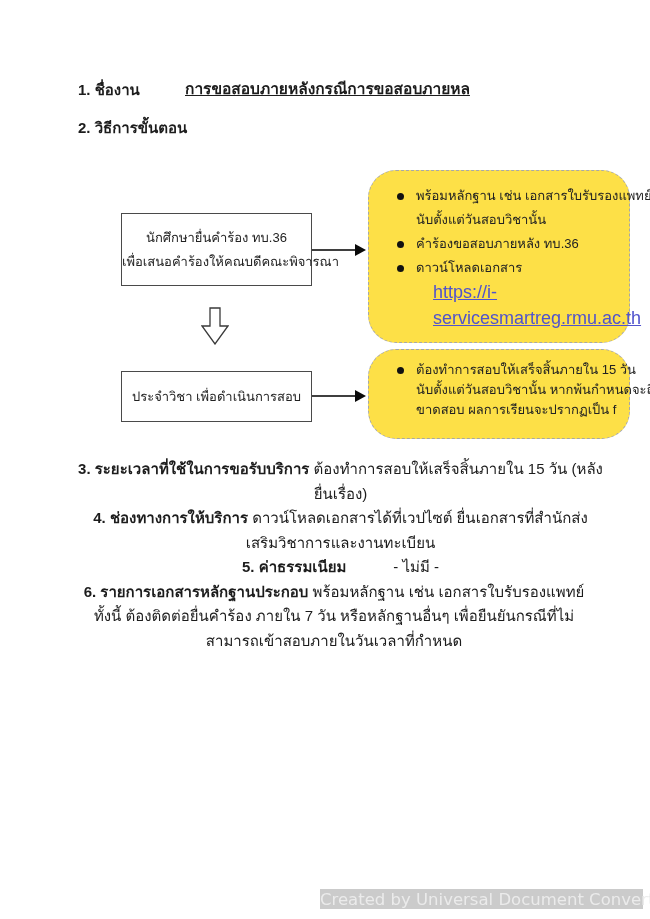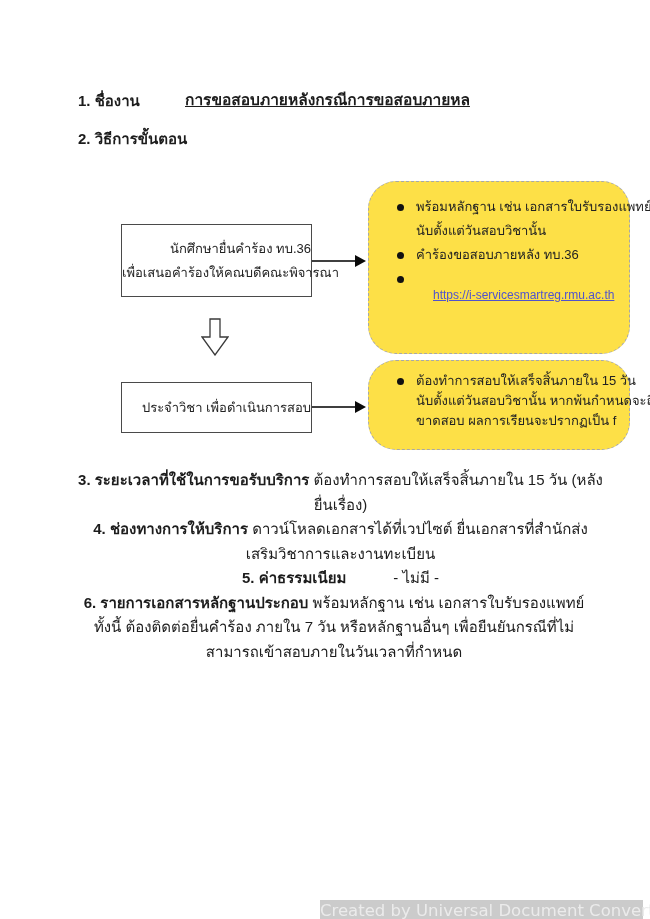--- a/index.html
+++ b/index.html
@@ -4,35 +4,34 @@
 <style>
   * { margin: 0; padding: 0; box-sizing: border-box; }
   html, body { background: #ffffff; }
   body { font-family: "Liberation Sans", sans-serif; color: #1c1c1c; }
   .page {
     position: relative;
     width: 650px;
     height: 909px;
     background: #ffffff;
     overflow: hidden;
-    margin-top: 11px;
   }
   .abs { position: absolute; }
   .bold { font-weight: bold; }
   .hline { font-size: 15px; line-height: 20px; color: #1c1c1c; }
   .doc-title {
     font-weight: bold;
     text-decoration: underline;
     font-size: 15.5px;
   }
   
   .step-box {
     border: 1.4px solid #4a4a4a;
     background: #ffffff;
-    text-align: right;
+    text-align: center;
     font-size: 13px;
     color: #222222;
     display: flex;
     flex-direction: column;
     justify-content: center;
   }
   .step-box .line { line-height: 24px; white-space: nowrap; }
   
   .callout {
     border: 1.4px dashed #a8a8a8;
@@ -46,21 +45,21 @@
   .bullet-dot {
     width: 7px; height: 7px;
     background: #111111;
     border-radius: 50%;
     margin: 9px 12px 0 10px;
     flex: 0 0 7px;
   }
   .bullet-text .bl { line-height: 24px; white-space: nowrap; }
   .bullet-text-tight .bl { line-height: 20px; white-space: nowrap; }
   .link-line { margin-left: 46px; line-height: 24px; }
-  a.doc-link { color: #5053cd; text-decoration: underline; font-size: 12px; }
+  a.doc-link { color: #5053cd; text-decoration: underline; font-size: 18px; }
   
   .h-arrow-line { height: 2px; background: #3f3f3f; }
   .h-arrow-head {
     width: 0; height: 0;
     border-top: 6px solid transparent;
     border-bottom: 6px solid transparent;
     border-left: 11px solid #0a0a0a;
   }
   
   .details { font-size: 15px; color: #1c1c1c; text-align: center; }
@@ -105,20 +104,23 @@
       </div>
     </div>
     <div class="bullet-row">
       <span class="bullet-dot"></span>
       <div class="bullet-text">
         <div class="bl">คำร้องขอสอบภายหลัง ทบ.36</div>
       </div>
     </div>
     <div class="bullet-row">
       <span class="bullet-dot"></span>
+      <div class="bullet-text">
+        <div class="bl">ดาวน์โหลดเอกสาร</div>
+      </div>
     </div>
     <div class="link-line">
       <a href="#" class="doc-link">https://i-servicesmartreg.rmu.ac.th</a>
     </div>
   </div>
 
   <svg class="abs" style="left:201px; top:307px;" width="28" height="38" viewBox="0 0 28 38">
     <polygon points="9,1 19,1 19,19 27,19 14,37 1,19 9,19" fill="#ffffff" stroke="#3a3a3a" stroke-width="1.3"></polygon>
   </svg>
 

